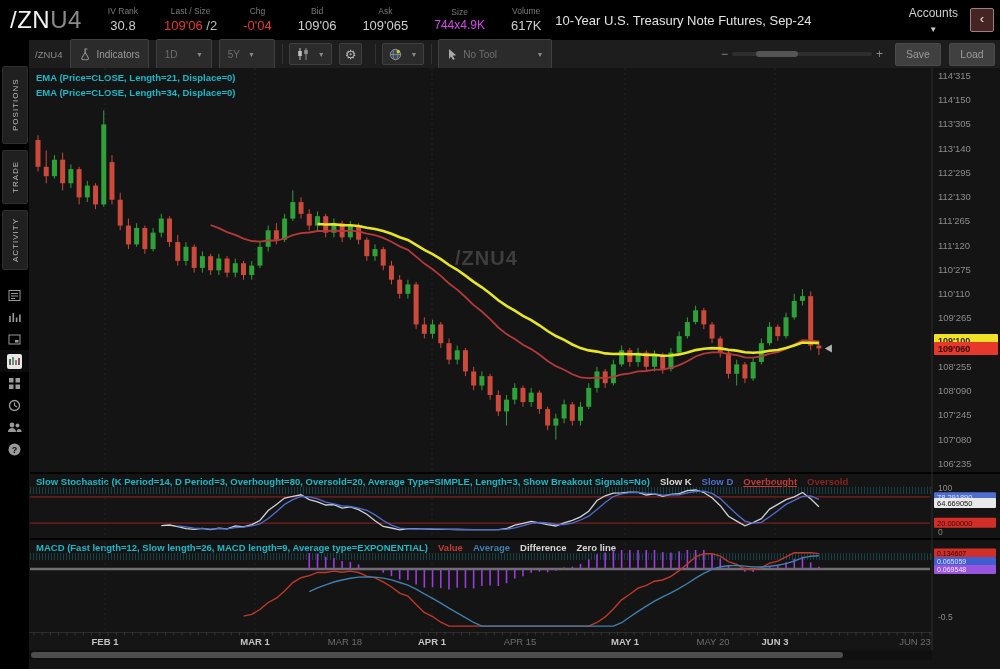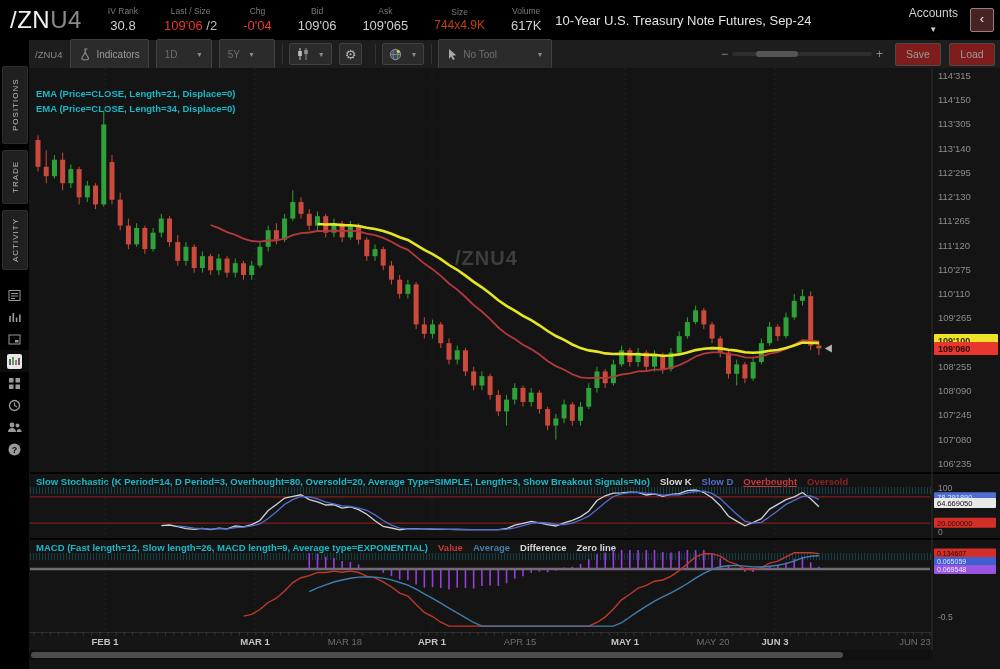--- a/index.html
+++ b/index.html
@@ -7,21 +7,21 @@
   #app{position:relative;width:1000px;height:669px;background:#000;}
 
   
   #topbar{position:absolute;left:0;top:0;width:1000px;height:40px;background:#000;display:flex;align-items:center;}
   .logo{margin-left:10px;font-size:24px;letter-spacing:.5px;white-space:nowrap;}
   .logo .w{color:#f2f2f2;} .logo .g{color:#8a8a8a;}
   .hfield{display:flex;flex-direction:column;align-items:center;margin-left:26px;line-height:1.1;}
   .hfield .lab{font-size:8.5px;color:#7a7a7a;}
   .hfield .val{font-size:13px;color:#cfcfcf;margin-top:2px;white-space:nowrap;}
   .hfield .val.red{color:var(--neg-red);}
-  .hfield .val.dim{color:#c2410c;font-size:12px;}
+  .hfield .val.dim{color:#d946ef;font-size:12px;}
   .hfield .val .sub{color:#bdbdbd;}
   #instr-title{font-size:13px;color:#e3e3e3;margin-left:14px;white-space:nowrap;}
   #hdr-right{margin-left:auto;display:flex;align-items:center;margin-right:6px;}
   #accounts{font-size:12px;color:#cfcfcf;display:flex;align-items:center;gap:5px;cursor:pointer;flex-direction:column;}
   #accounts .chev{font-size:8px;color:#cfcfcf;}
   #collapse-btn{margin-left:12px;width:22px;height:22px;border:1px solid #9a8080;border-radius:2px;
     background:#472424;color:#f0e6e6;font-size:13px;line-height:20px;text-align:center;cursor:pointer;}
 
   
   #sidebar{position:absolute;left:0;top:40px;width:29px;height:629px;background:#000;}
@@ -40,28 +40,28 @@
   .tb-btn{height:20px;display:flex;align-items:center;gap:5px;padding:4px 8px;background:#2b2b2b;
     border:1px solid #404040;border-radius:2px;margin-right:7px;color:#9a9a9a;cursor:pointer;white-space:nowrap;}
   .tb-btn .chev{font-size:7px;color:#8a8a8a;margin-left:3px;}
   .tb-btn.dim{color:#6f6f6f;}
   .tb-sep{width:1px;height:20px;background:#333;margin:0 6px 0 0;}
   .tb-btn.icon-only{padding:0 6px;}
   #tb-right{margin-left:auto;display:flex;align-items:center;}
   .zoom-glyph{color:#8a8a8a;font-size:12px;padding:0 4px;cursor:pointer;}
   #zoom-track{width:140px;height:4px;background:#2e2e2e;border-radius:2px;position:relative;cursor:pointer;}
   #zoom-thumb{position:absolute;left:24px;top:-1px;width:42px;height:6px;background:#555;border-radius:3px;}
-  .tb-act{width:44px;height:21px;background:#7f1d1d;border:1px solid #4a4a4a;border-radius:2px;color:#9a9a9a;
+  .tb-act{width:44px;height:21px;background:#404040;border:1px solid #4a4a4a;border-radius:2px;color:#9a9a9a;
     font-size:10.5px;display:flex;align-items:center;justify-content:center;margin-left:8px;cursor:pointer;}
 
   
   #chartwrap{position:absolute;left:29px;top:68px;width:971px;height:601px;background:#141414;}
   #chart-svg{position:absolute;left:-29px;top:0;}
   .wmark{position:absolute;left:426px;top:179px;color:var(--watermark);font-size:20px;letter-spacing:1px;font-weight:700;}
-  .ema-legend{position:absolute;left:7px;font-size:9.5px;font-weight:700;color:var(--study-label);white-space:nowrap;margin-top:16px;}
+  .ema-legend{position:absolute;left:7px;font-size:9.5px;font-weight:700;color:var(--study-label);white-space:nowrap;}
   .study-row{position:absolute;left:7px;font-size:9.5px;font-weight:700;color:var(--study-label);
     white-space:nowrap;display:flex;gap:10px;align-items:baseline;}
   .lg-k{color:#d8d8d8;} .lg-d{color:var(--stoch-d);} .lg-ob{color:#c23b38;text-decoration:underline;} .lg-os{color:#8b2320;}
   .lg-val{color:#c23b38;} .lg-avg{color:var(--macd-avg);} .lg-wht{color:#d8d8d8;}
   .fuzz{position:absolute;left:1px;width:901px;height:7px;opacity:.5;
     background:repeating-linear-gradient(90deg,rgba(24,185,201,.55) 0 1px,transparent 1px 3px);}
   #datebar{position:absolute;left:0px;top:564px;width:903px;height:18px;background:#151515;border-top:1px solid #2c2c2c;}
   #scrollbar{position:absolute;left:0px;top:582px;width:903px;height:10px;background:#101010;}
   #scroll-thumb{position:absolute;left:2px;top:2px;width:812px;height:6px;background:#4d4d4d;border-radius:3px;}
 </style>

